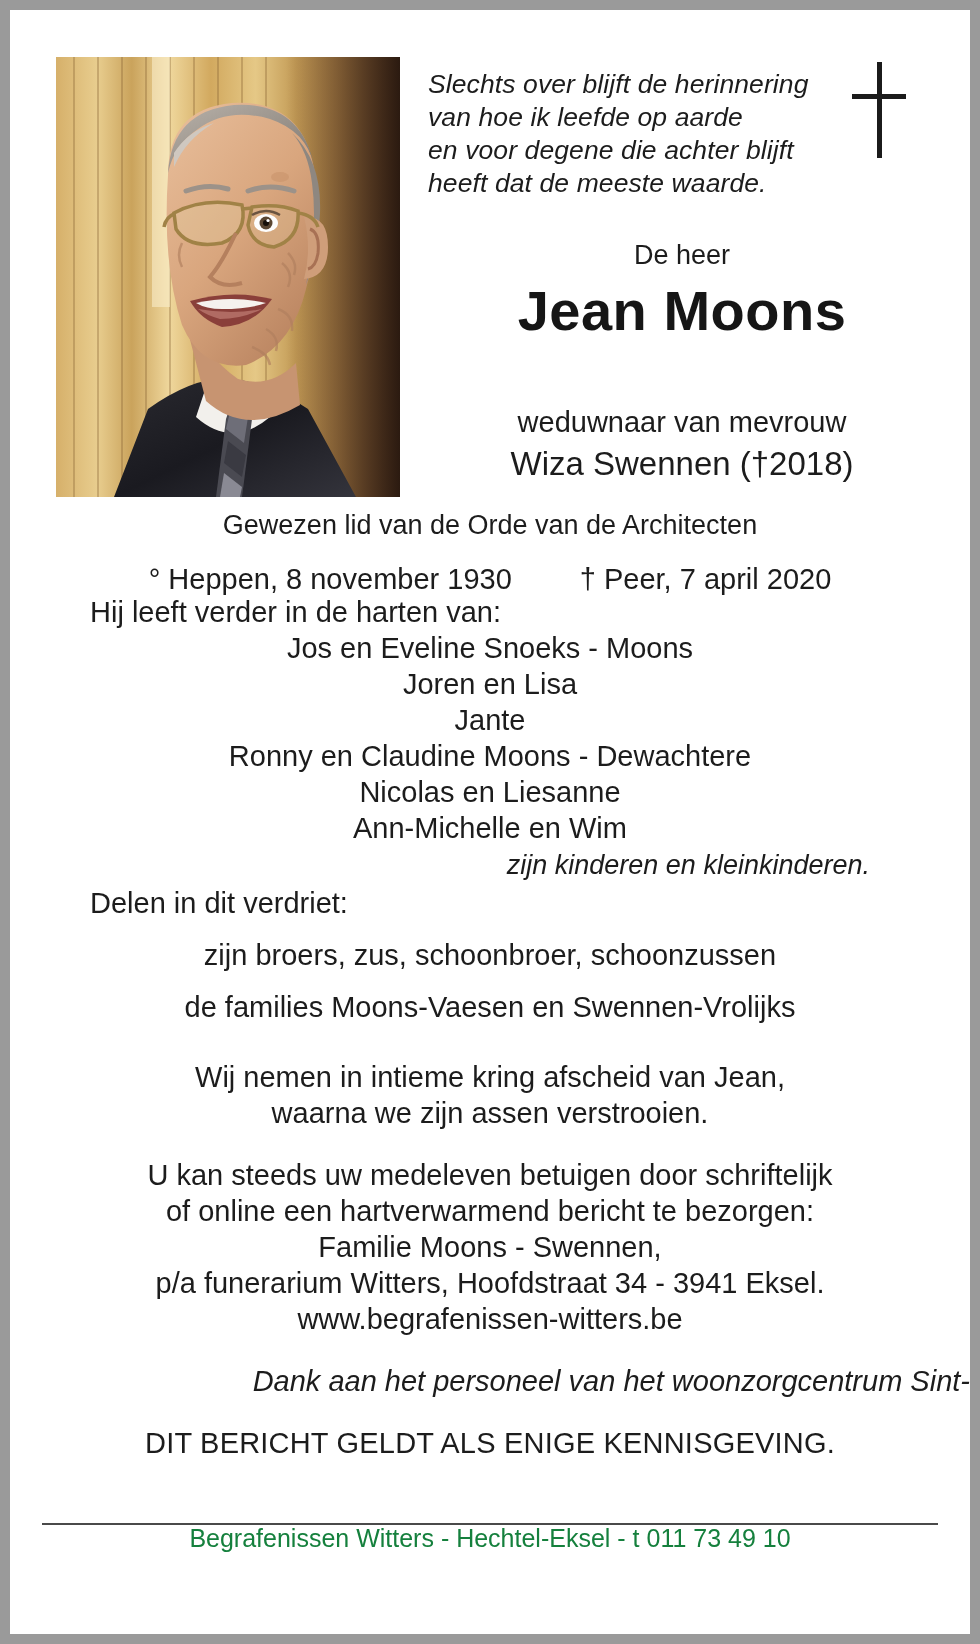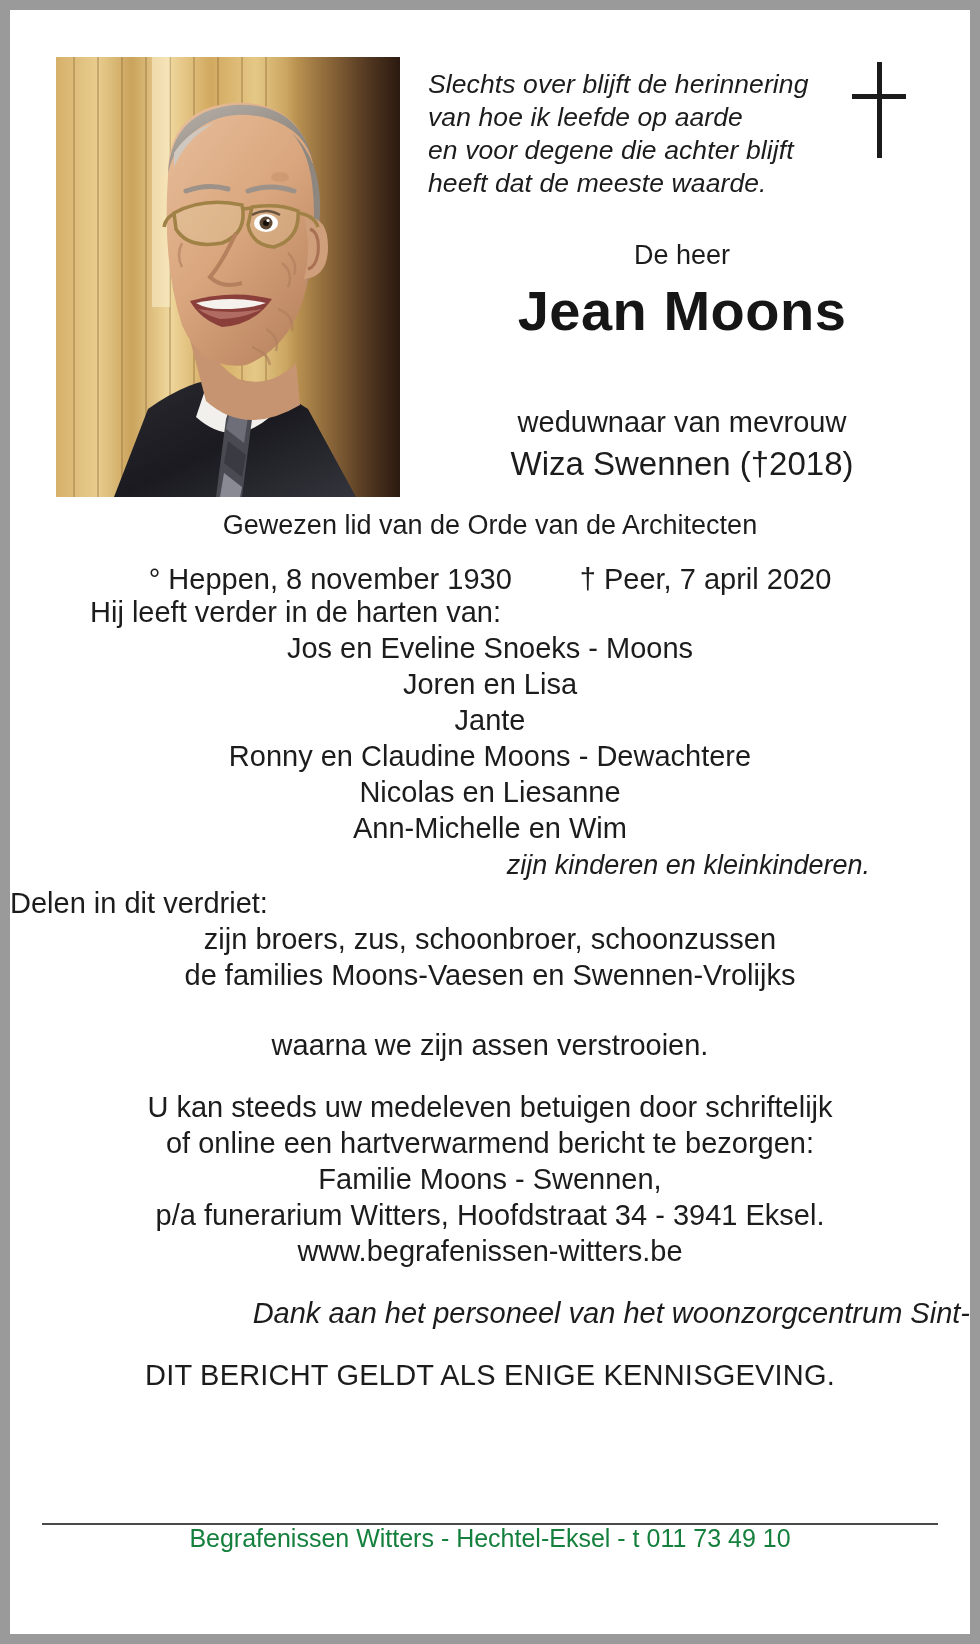--- a/index.html
+++ b/index.html
@@ -134,22 +134,22 @@
   }
   .it  { }
 
   .l-member   { font-size: 27px; text-align: center; margin-top: 20px; }
   .l-dates    { font-size: 29px; text-align: center; margin-top: 22px; }
   .l-dates .gap { display: inline-block; width: 68px; }
 
   .l-heading  { font-size: 29px; padding-left: 80px; }
   .l-child    { font-size: 29px; text-align: center; margin-top: 3px; }
   .l-kids-it  { font-size: 27px; text-align: right; padding-right: 100px; margin-top: 5px; font-style: italic; }
-  .l-heading2 { font-size: 29px; margin-top: 6px; }
-  .l-mourn    { font-size: 29px; text-align: center; margin-top: 3px; }
+  .l-heading2 { font-size: 29px; margin-top: 6px; padding-left: 80px; }
+  .l-mourn    { font-size: 29px; text-align: center; margin-top: 19px; }
 
   .l-para     { font-size: 29px; text-align: center; margin-top: 3px; }
   .spacer-lg  { height: 34px; }
   .spacer-md  { height: 26px; }
 
   .l-thanks   { font-size: 29px; text-align: right; font-style: italic; margin-top: 3px; padding-left: 44px; }
   .l-notice   { font-size: 29px; text-align: center; margin-top: 3px; letter-spacing: 0.2px; }
 
   .rule {
     position: absolute;
@@ -324,20 +324,21 @@
     <div class="line l-child">Nicolas en Liesanne</div>
     <div class="line l-child">Ann-Michelle en Wim</div>
     <div class="line l-kids-it">zijn kinderen en kleinkinderen.</div>
 
     <div class="line l-heading2">Delen in dit verdriet:</div>
     <div class="line l-mourn">zijn broers, zus, schoonbroer, schoonzussen</div>
     <div class="line l-mourn">de families Moons-Vaesen en Swennen-Vrolijks</div>
 
     <div class="spacer-lg"></div>
 
+    <div class="line l-para">Wij nemen in intieme kring afscheid van Jean,</div>
     <div class="line l-para">waarna we zijn assen verstrooien.</div>
 
     <div class="spacer-md"></div>
 
     <div class="line l-para">U kan steeds uw medeleven betuigen door schriftelijk</div>
     <div class="line l-para">of online een hartverwarmend bericht te bezorgen:</div>
     <div class="line l-para">Familie Moons - Swennen,</div>
     <div class="line l-para">p/a funerarium Witters, Hoofdstraat 34 - 3941 Eksel.</div>
     <div class="line l-para">www.begrafenissen-witters.be</div>
 

